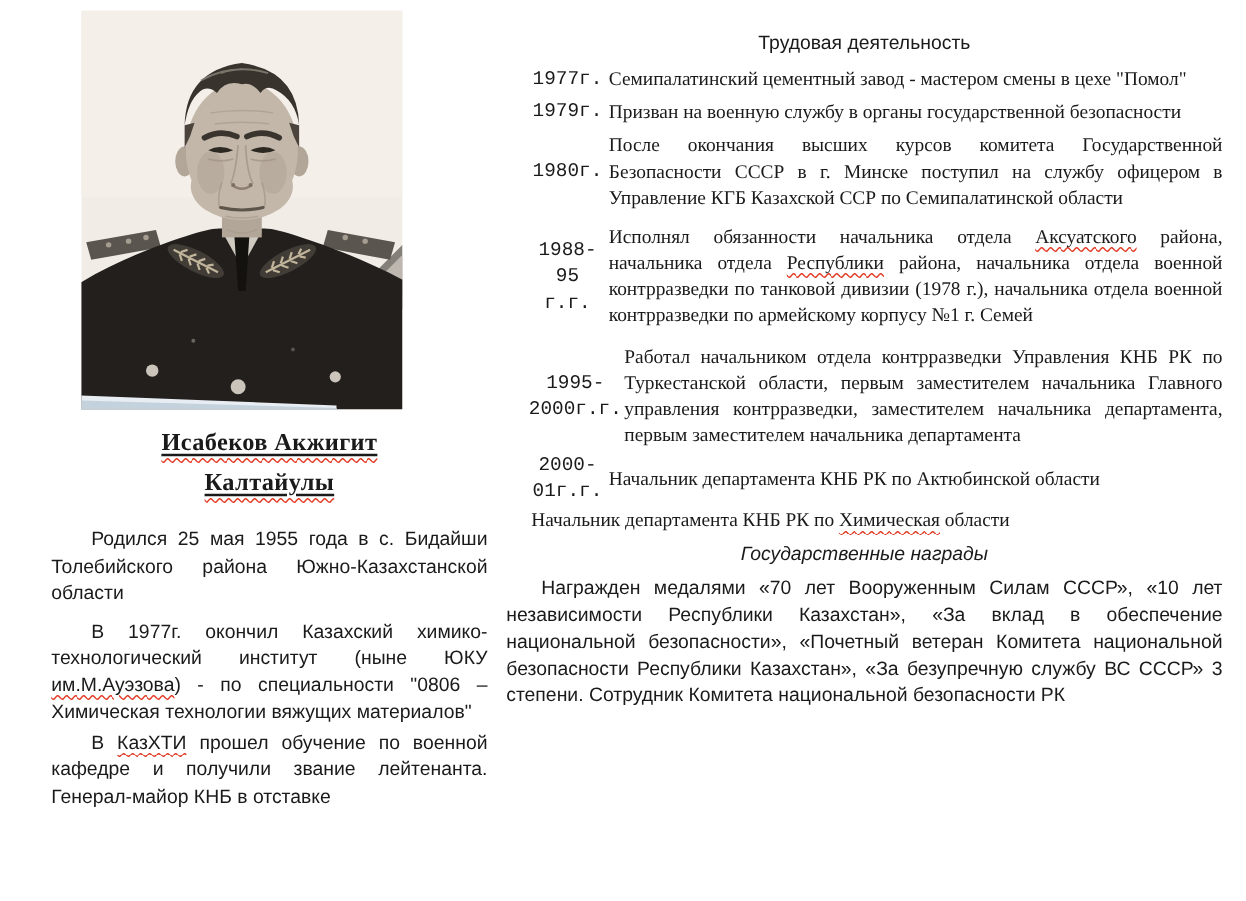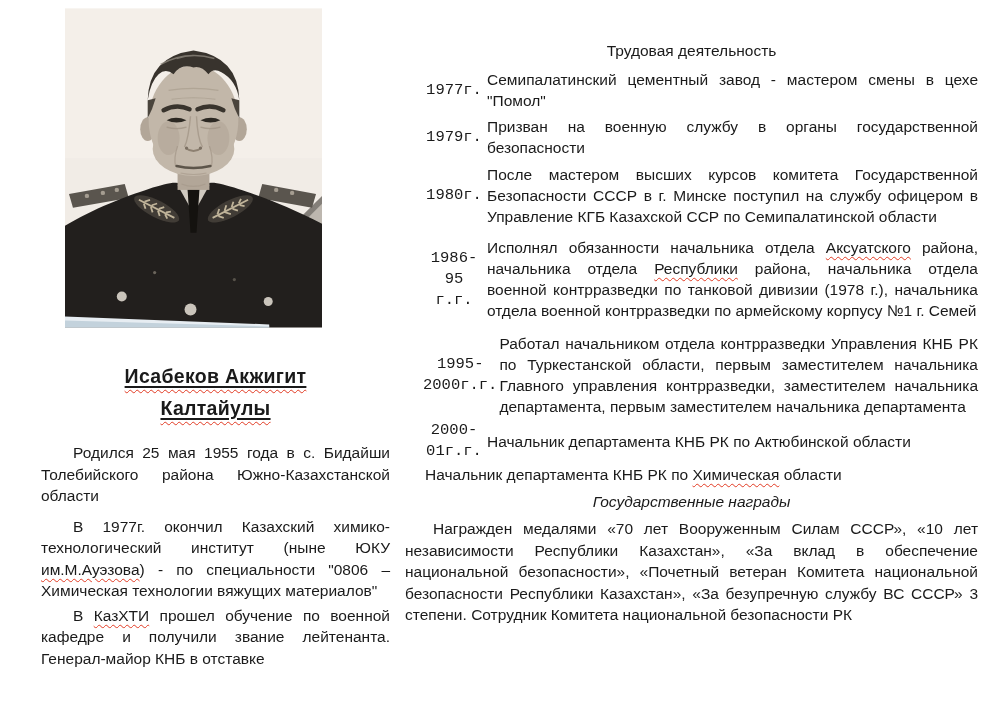--- a/index.html
+++ b/index.html
@@ -7,46 +7,46 @@
     width:997px;height:721px;background:#ffffff;
     font-family:"Liberation Sans",sans-serif;color:#1a1a1a;
     position:relative;overflow:hidden;
   }
   .page{position:absolute;inset:0;}
 
   
   .left-col{position:absolute;left:41px;top:0;width:349px;}
   .photo{margin:8px 0 0 24px;width:257px;height:320px;display:block;}
   .name{
-    margin-top:32px;text-align:center;
-    font-family:Liberation Sans, sans-serif;
+    margin-top:11px;text-align:center;
+    font-family:Liberation Serif, serif;
     font-weight:bold;font-size:19.5px;line-height:32px;letter-spacing:.3px;
   }
   .wavy{
     text-decoration:underline wavy #e23b24;
     text-decoration-thickness:1px;text-underline-offset:6px;
   }
   .solid{
     text-decoration:underline solid #1a1a1a;
     text-decoration-thickness:1.5px;text-underline-offset:3px;
   }
   .bio{margin-top:18px;font-size:15.5px;line-height:21.5px;text-align:justify;}
   .bio p{margin:0 0 9px 0;text-indent:32px;}
   .bio p:nth-child(2){margin-bottom:3px;}
 
   
-  .right-col{position:absolute;left:405px;top:16px;width:573px;font-size:15.5px;line-height:21px;}
+  .right-col{position:absolute;left:405px;top:0;width:573px;font-size:15.5px;line-height:21px;}
   .col-title{text-align:center;line-height:20px;}
   .work-title{padding-top:25px;margin-bottom:8px;}
   .awards-title{margin-top:7px;margin-bottom:6px;font-style:italic;}
   #work-rows{margin-left:18px;}
   .wh-row{display:flex;align-items:center;}
   .wh-year{flex:0 0 62px;display:flex;align-items:flex-start;font-family:Liberation Mono, monospace;}
   .wh-year span{width:100%;text-align:center;}
-  .wh-desc{flex:1;margin-left:2px;text-align:justify;}
+  .wh-desc{flex:1;margin-left:2px;text-align:justify;font-family:Liberation Serif, serif;}
   #work-rows .wh-row:nth-child(1){margin-bottom:5px;}
   #work-rows .wh-row:nth-child(2){margin-bottom:6px;}
   #work-rows .wh-row:nth-child(3){margin-bottom:10px;}
   #work-rows .wh-row:nth-child(4){margin-bottom:12px;}
   #work-rows .wh-row:nth-child(5){margin-bottom:3px;}
   #work-rows .wh-row:nth-child(6){margin-bottom:2px;}
   .awards-text{text-align:justify;line-height:21.5px;text-indent:28px;}
 
   
   .sq{
@@ -166,25 +166,25 @@
         <div class="wh-row">
           <div class="wh-year">
             <span>1979г.</span>
           </div>
           <div class="wh-desc">Призван на военную службу в органы государственной безопасности</div>
         </div>
         <div class="wh-row">
           <div class="wh-year">
             <span>1980г.</span>
           </div>
-          <div class="wh-desc">После мастером высших курсов комитета Государственной Безопасности СССР в г. Минске поступил на службу офицером в Управление КГБ Казахской ССР по Семипалатинской области</div>
-        </div>
-        <div class="wh-row">
-          <div class="wh-year">
-            <span>1986-95 г.г.</span>
+          <div class="wh-desc">После окончания высших курсов комитета Государственной Безопасности СССР в г. Минске поступил на службу офицером в Управление КГБ Казахской ССР по Семипалатинской области</div>
+        </div>
+        <div class="wh-row">
+          <div class="wh-year">
+            <span>1988-95 г.г.</span>
           </div>
           <div class="wh-desc">Исполнял обязанности начальника отдела <span class="sq">Аксуатского</span> района, начальника отдела <span class="sq">Республики</span> района, начальника отдела военной контрразведки по танковой дивизии (1978 г.), начальника отдела военной контрразведки по армейскому корпусу №1 г. Семей</div>
         </div>
         <div class="wh-row">
           <div class="wh-year">
             <span>1995-2000г.г.</span>
           </div>
           <div class="wh-desc">Работал начальником отдела контрразведки Управления КНБ РК по Туркестанской области, первым заместителем начальника Главного управления контрразведки, заместителем начальника департамента, первым заместителем начальника департамента</div>
         </div>
         <div class="wh-row">

